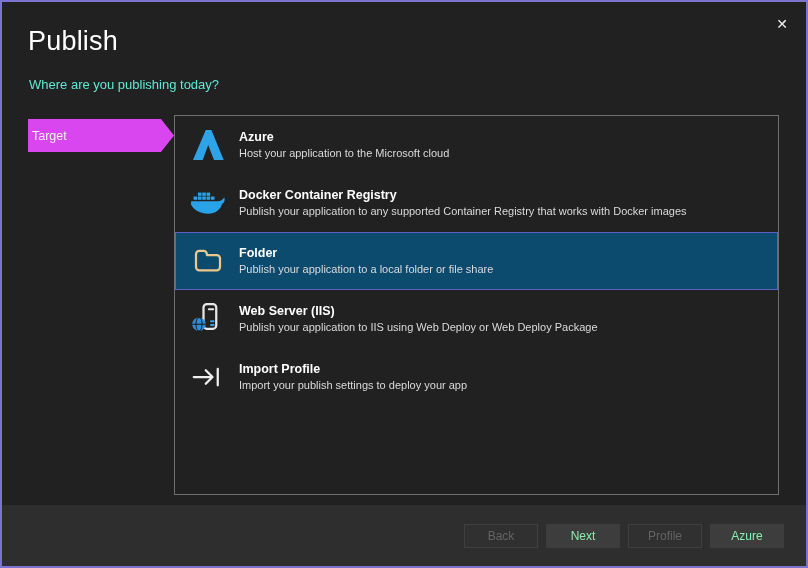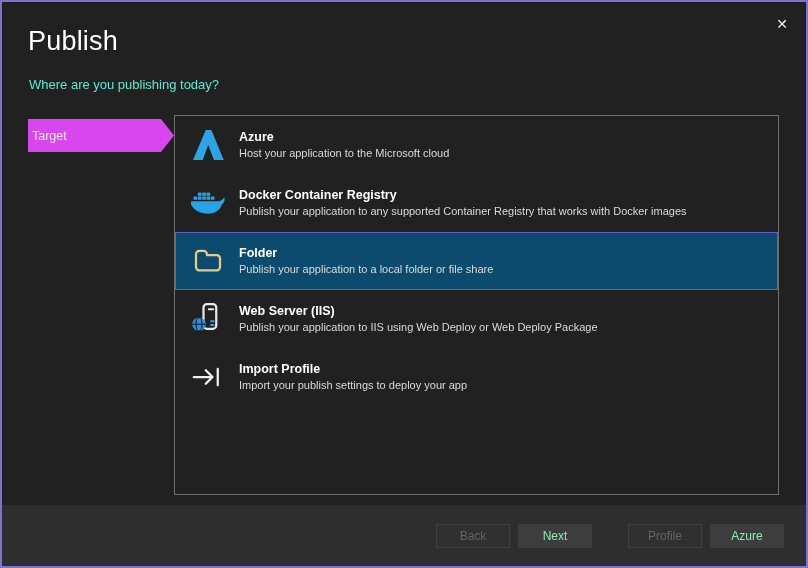--- a/index.html
+++ b/index.html
@@ -57,21 +57,21 @@
     position:absolute; left:0; right:0; bottom:0; height:61px;
     background:#2e2e2e;
     display:flex; align-items:center; justify-content:flex-end;
     padding-right:22px; gap:8px;
   }
   .btn {
     width:74px; height:24px; font-size:12px; font-family:"Liberation Sans", sans-serif;
     display:flex; align-items:center; justify-content:center; cursor:pointer;
   }
   .btn.enabled  { background:#3d3d3d; border:1px solid #3d3d3d; color:#86efac; }
-  .btn.disabled { background:#303030; border:1px solid #3f3f3f; color:#646464;margin-left:28px; }
+  .btn.disabled { background:#303030; border:1px solid #3f3f3f; color:#646464; }
 </style>
 </head>
 <body>
 
 <div class="dialog">
 
   <button class="close-btn">✕</button>
 
   <div class="title">Publish</div>
   <div class="subtitle">Where are you publishing today?</div>

